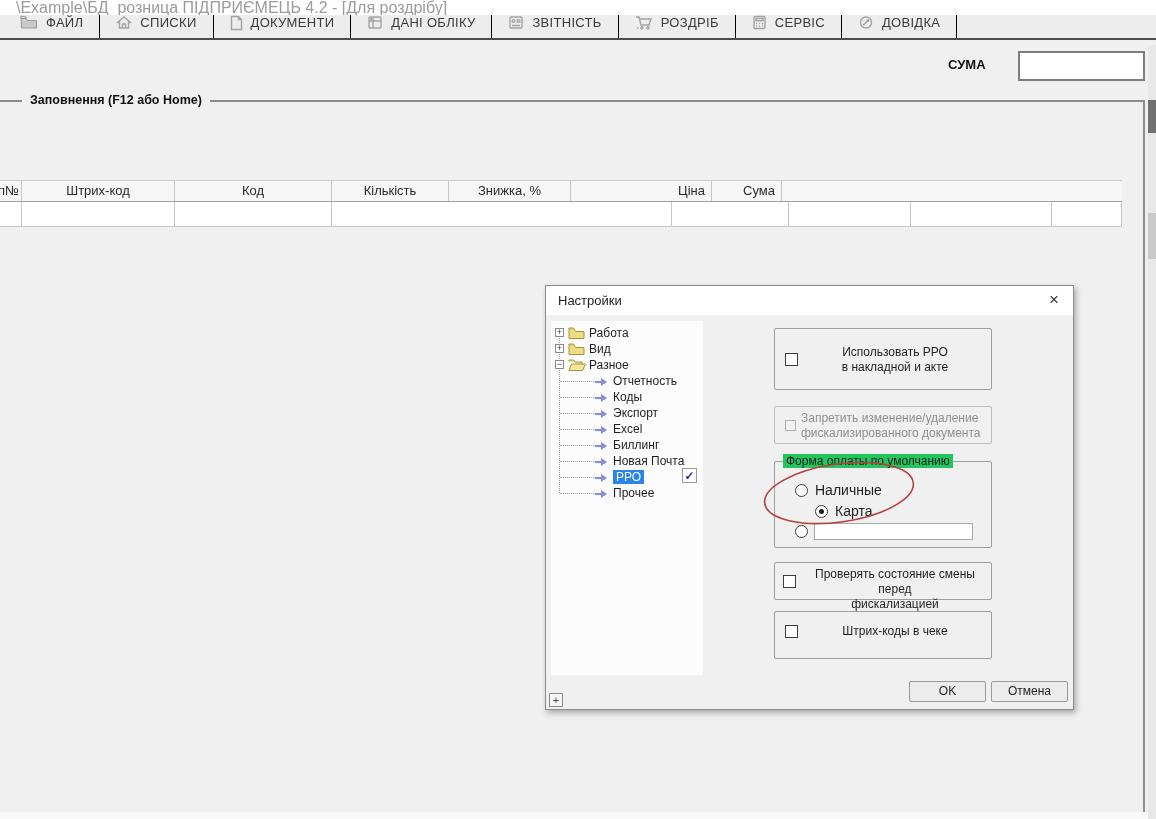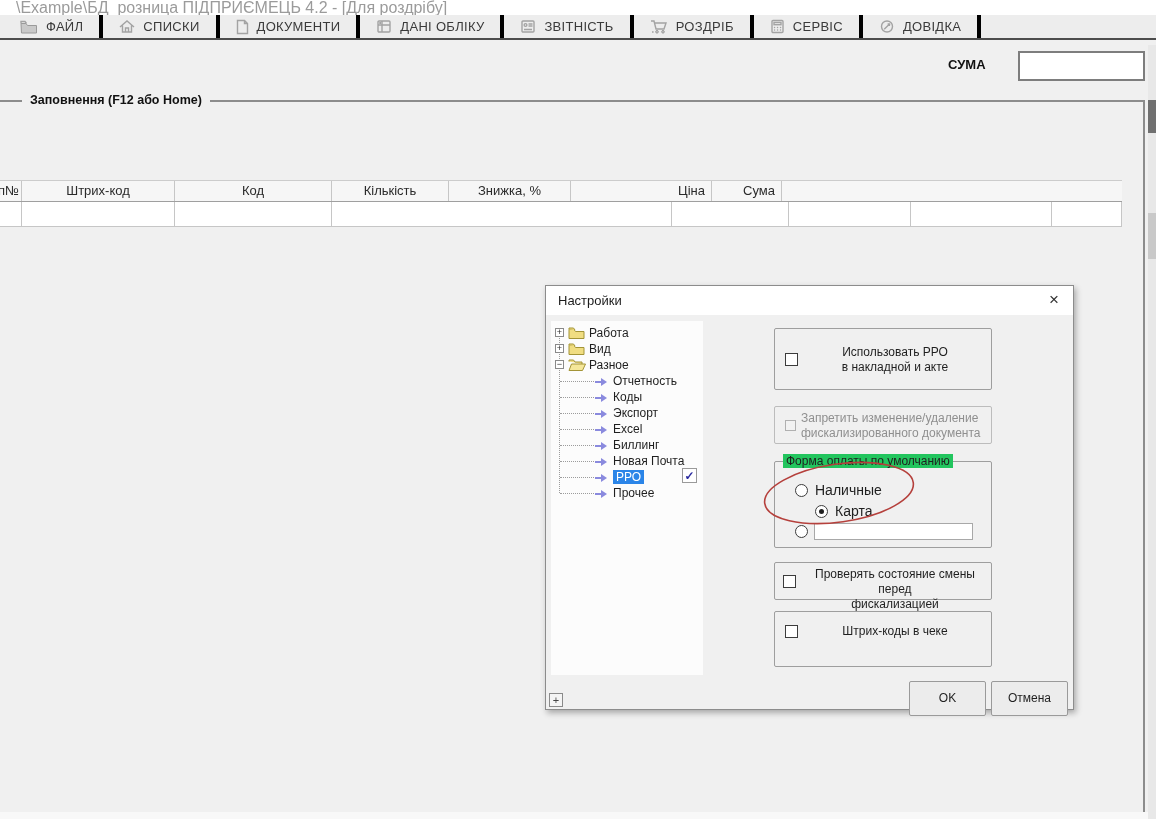--- a/index.html
+++ b/index.html
@@ -17,23 +17,23 @@
   #titlebar { left:0; top:0; width:1156px; height:15px; background:#ffffff; }
   #titlebar .title { font-size:16px; color:#9b9b9b; padding-left:16px; line-height:15px; white-space:nowrap; }
 
   
   #menubar {
     left:0; top:15px; width:1156px; height:25px;
     background:#ededed; border-bottom:2px solid #4d4d4d;
     display:flex; align-items:center; padding-left:4px;
   }
   .menu-item {
-    display:flex; align-items:center; gap:8px;
+    display:flex; gap:8px;
     padding:0 16px; height:100%; cursor:default;
-    border-right:4px solid #000000;
+    border-right:1px solid #000000;
   }
   .menu-item .mi-label { font-size:13px; color:#3a3a3a; letter-spacing:.3px; white-space:nowrap; }
   .menu-item svg { display:block; }
   .mi-stroke { stroke:#a3a3a3; fill:none; stroke-width:1.4; }
   .mi-fill { fill:#c9c9c9; stroke:#9a9a9a; stroke-width:1; }
 
   
   #suma-label { left:948px; top:57px; font-size:13px; font-weight:bold; color:#111; }
   #suma-input {
     left:1018px; top:51px; width:127px; height:30px;
@@ -120,21 +120,21 @@
 
   #opt-use-rro { top:42px; height:62px; }
   #opt-use-rro .cb { top:24px; }
   #opt-use-rro .txt { top:16px; }
   #opt-forbid { top:120px; height:38px; }
   #opt-forbid .cb { top:13px; width:11px; height:11px; }
   #opt-forbid .txt { top:4px; text-align:left; left:26px; }
   #opt-shift { top:276px; height:38px; }
   #opt-shift .cb { top:12px; left:8px; }
   #opt-shift .txt { top:4px; }
-  #opt-barcode { top:325px; height:56px; }
+  #opt-barcode { top:325px; height:48px; }
   #opt-barcode .cb { top:13px; }
   #opt-barcode .txt { top:12px; }
 
   
   #payment-group { position:absolute; left:228px; top:175px; width:218px; height:87px;
     border:1px solid #9e9e9e; border-radius:2px; }
   #payment-legend { position:absolute; left:8px; top:-8px; background:#22c55e; padding:0 3px;
     font-size:12px; color:#1f1f1f; white-space:nowrap; }
   .radio-row { position:absolute; left:20px; height:14px; display:flex; align-items:center; gap:7px; }
   .radio {
@@ -148,21 +148,21 @@
   .radio-label { font-size:14px; color:#1f1f1f; white-space:nowrap; }
   #pay-opt-0 { top:21px; } #pay-opt-1 { top:42px;padding-left:20px; } #pay-opt-2 { top:62px; }
   #pay-other-input {
     position:absolute; left:39px; top:61px; width:159px; height:17px;
     border:1px solid #a8a8a8; background:#ffffff; font-size:12px; padding:0 3px;
     font-family:"Liberation Sans",sans-serif;
   }
 
   
   .dlg-btn {
-    position:absolute; top:395px; width:77px; height:35px;
+    position:absolute; top:395px; width:77px; height:21px;
     background:#ececec; border:1px solid #9a9a9a; border-radius:2px;
     font-size:12px; color:#1f1f1f; text-align:center; line-height:19px;
     font-family:"Liberation Sans",sans-serif;
   }
   #btn-ok { left:363px; } #btn-cancel { left:445px; }
   #dlg-expander {
     position:absolute; left:3px; top:407px; width:14px; height:14px;
     border:1px solid #8a8a8a; background:#f4f4f4;
     font-size:11px; line-height:12px; text-align:center; color:#444;
   }

